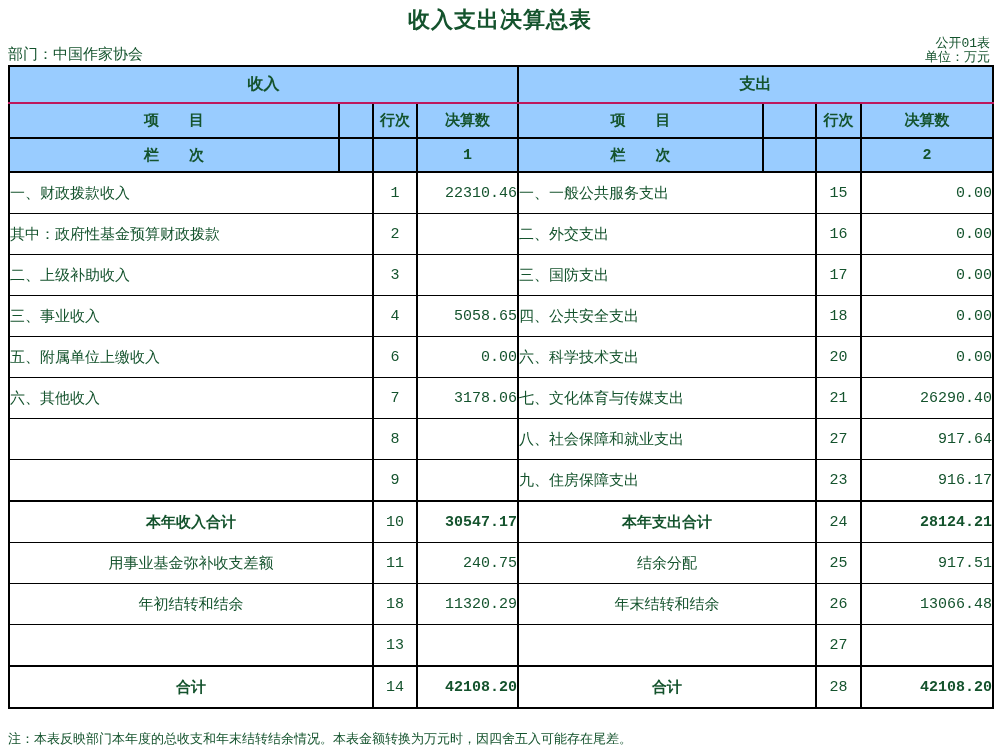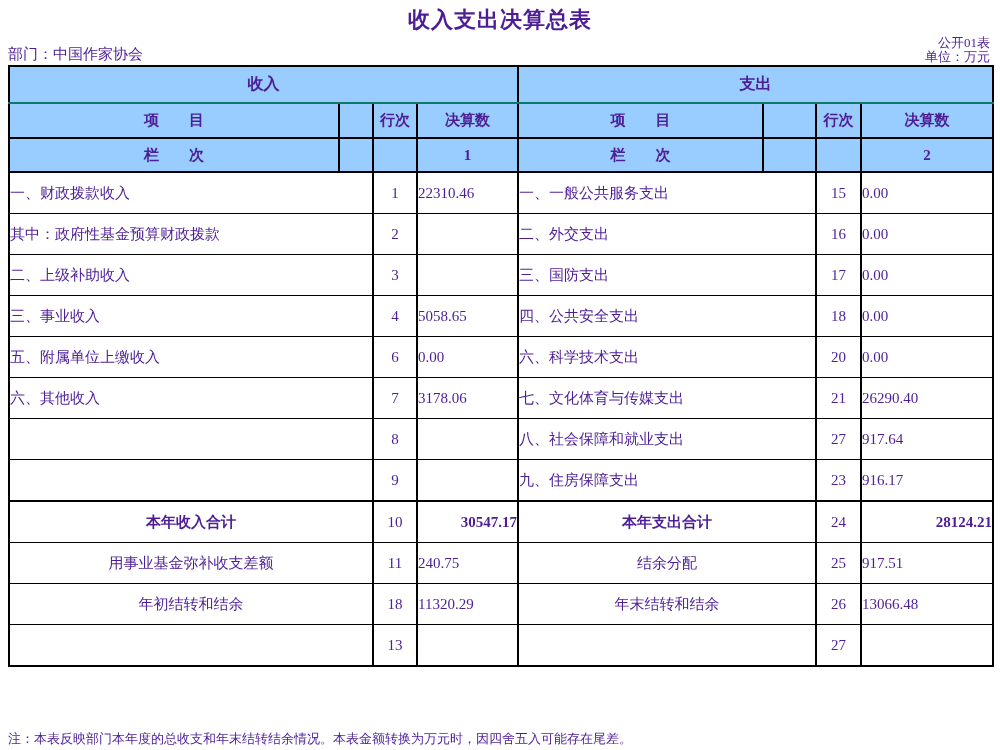--- a/index.html
+++ b/index.html
@@ -1,51 +1,51 @@
 <!DOCTYPE html>
 <html><head>
 <meta charset="utf-8">
 <style>
   html,body{margin:0;padding:0;background:#fff;}
   .page{
     position:relative;width:1000px;height:750px;background:#fff;overflow:hidden;
-    font-family:Liberation Serif, serif;color:#4c1d95;
+    font-family:Liberation Mono, monospace;color:#14532d;
   }
   .title{position:absolute;top:5px;left:0;width:100%;text-align:center;
     font-size:22px;font-weight:bold;letter-spacing:1px;}
   .code{position:absolute;top:34px;right:10px;font-size:13px;}
   .dept{position:absolute;top:45px;left:8px;font-size:15px;}
   .unit{position:absolute;top:48px;right:10px;font-size:13px;}
 
   table.main{
     position:absolute;top:65px;left:8px;width:984px;
     border-collapse:collapse;table-layout:fixed;
     font-size:15px;
   }
   table.main td{
     border-left:2px solid #000;border-right:2px solid #000;
     border-top:1px solid #000;border-bottom:1px solid #000;
     overflow:hidden;white-space:nowrap;padding:0;
   }
   table.main{border:2px solid #000;}
   tr.r1 td{height:35px;background:#99CCFF;text-align:center;font-weight:bold;
-    border-bottom:2px solid #0f766e;border-top:2px solid #000;font-size:16px;}
+    border-bottom:2px solid #be185d;border-top:2px solid #000;font-size:16px;}
   tr.r2 td{height:33px;background:#99CCFF;text-align:center;font-weight:bold;
     border-bottom:2px solid #000;margin-left:33px;}
   tr.r3 td{height:32px;background:#99CCFF;text-align:center;font-weight:bold;
     border-bottom:2px solid #000;}
   tr.data-row td{height:40px;background:#fff;}
   tr.thick-top td{border-top:2px solid #000;}
 
   td.item{text-align:left;padding-left:5px;}
   td.sub{padding-left:34px;}
   td.center{text-align:center;padding-left:0;}
   td.total{text-align:center;padding-left:0;font-weight:bold;}
   td.rowno{text-align:center;}
-  td.val{padding-right:8px;}
+  td.val{text-align:right;padding-right:8px;}
   td.val.total{text-align:right;margin-left:32px;}
   td.mid{border-left:2px solid #000;}
 
   .note{position:absolute;top:730px;left:8px;font-size:13px;}
 </style>
 </head>
 <body>
 
 <div class="page">
   <div class="title">收入支出决算总表</div>
@@ -180,17 +180,25 @@
           <td class="val">13066.48</td>
         </tr>
         <tr class="data-row">
           <td colspan="2" class="item item"></td>
           <td class="rowno">13</td>
           <td class="val"></td>
           <td colspan="2" class="item item mid"></td>
           <td class="rowno">27</td>
           <td class="val"></td>
         </tr>
+        <tr class="data-row thick-top">
+          <td colspan="2" class="item total">合计</td>
+          <td class="rowno">14</td>
+          <td class="val total">42108.20</td>
+          <td colspan="2" class="item total mid">合计</td>
+          <td class="rowno">28</td>
+          <td class="val total">42108.20</td>
+        </tr>
       </tbody>
   </table>
 
   <div class="note">注：本表反映部门本年度的总收支和年末结转结余情况。本表金额转换为万元时，因四舍五入可能存在尾差。</div>
 </div>
 
 </body></html>

